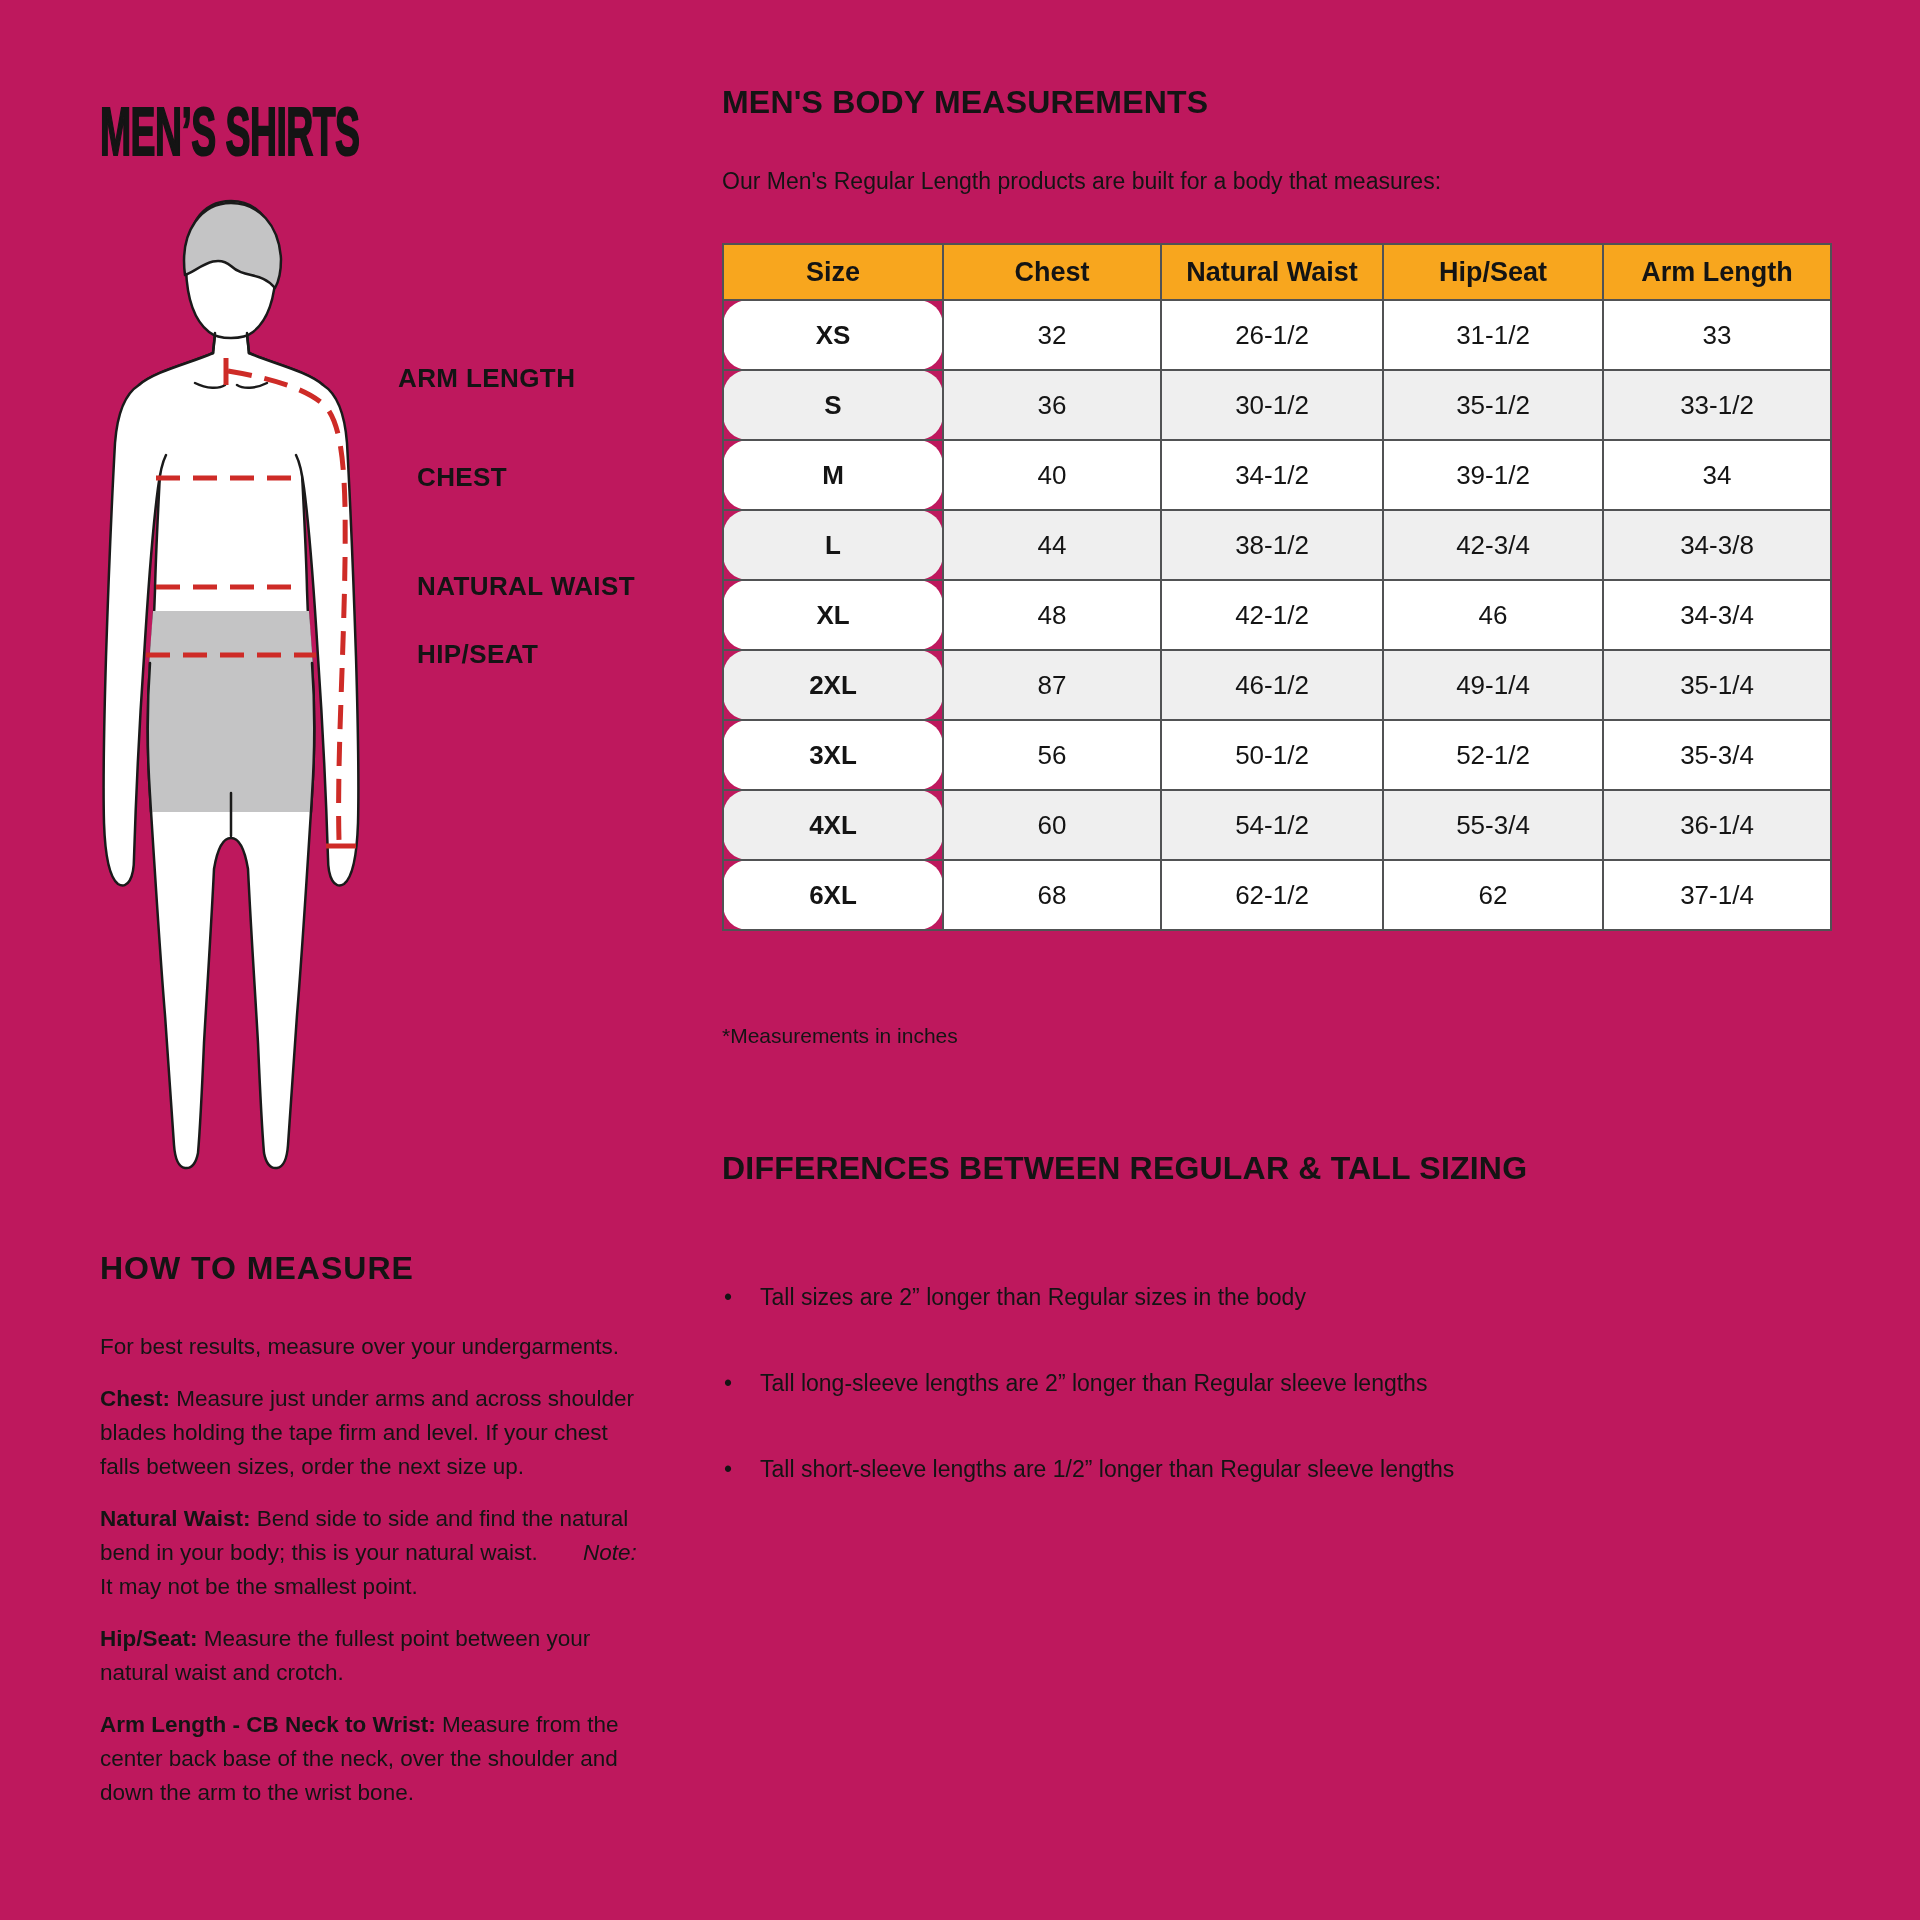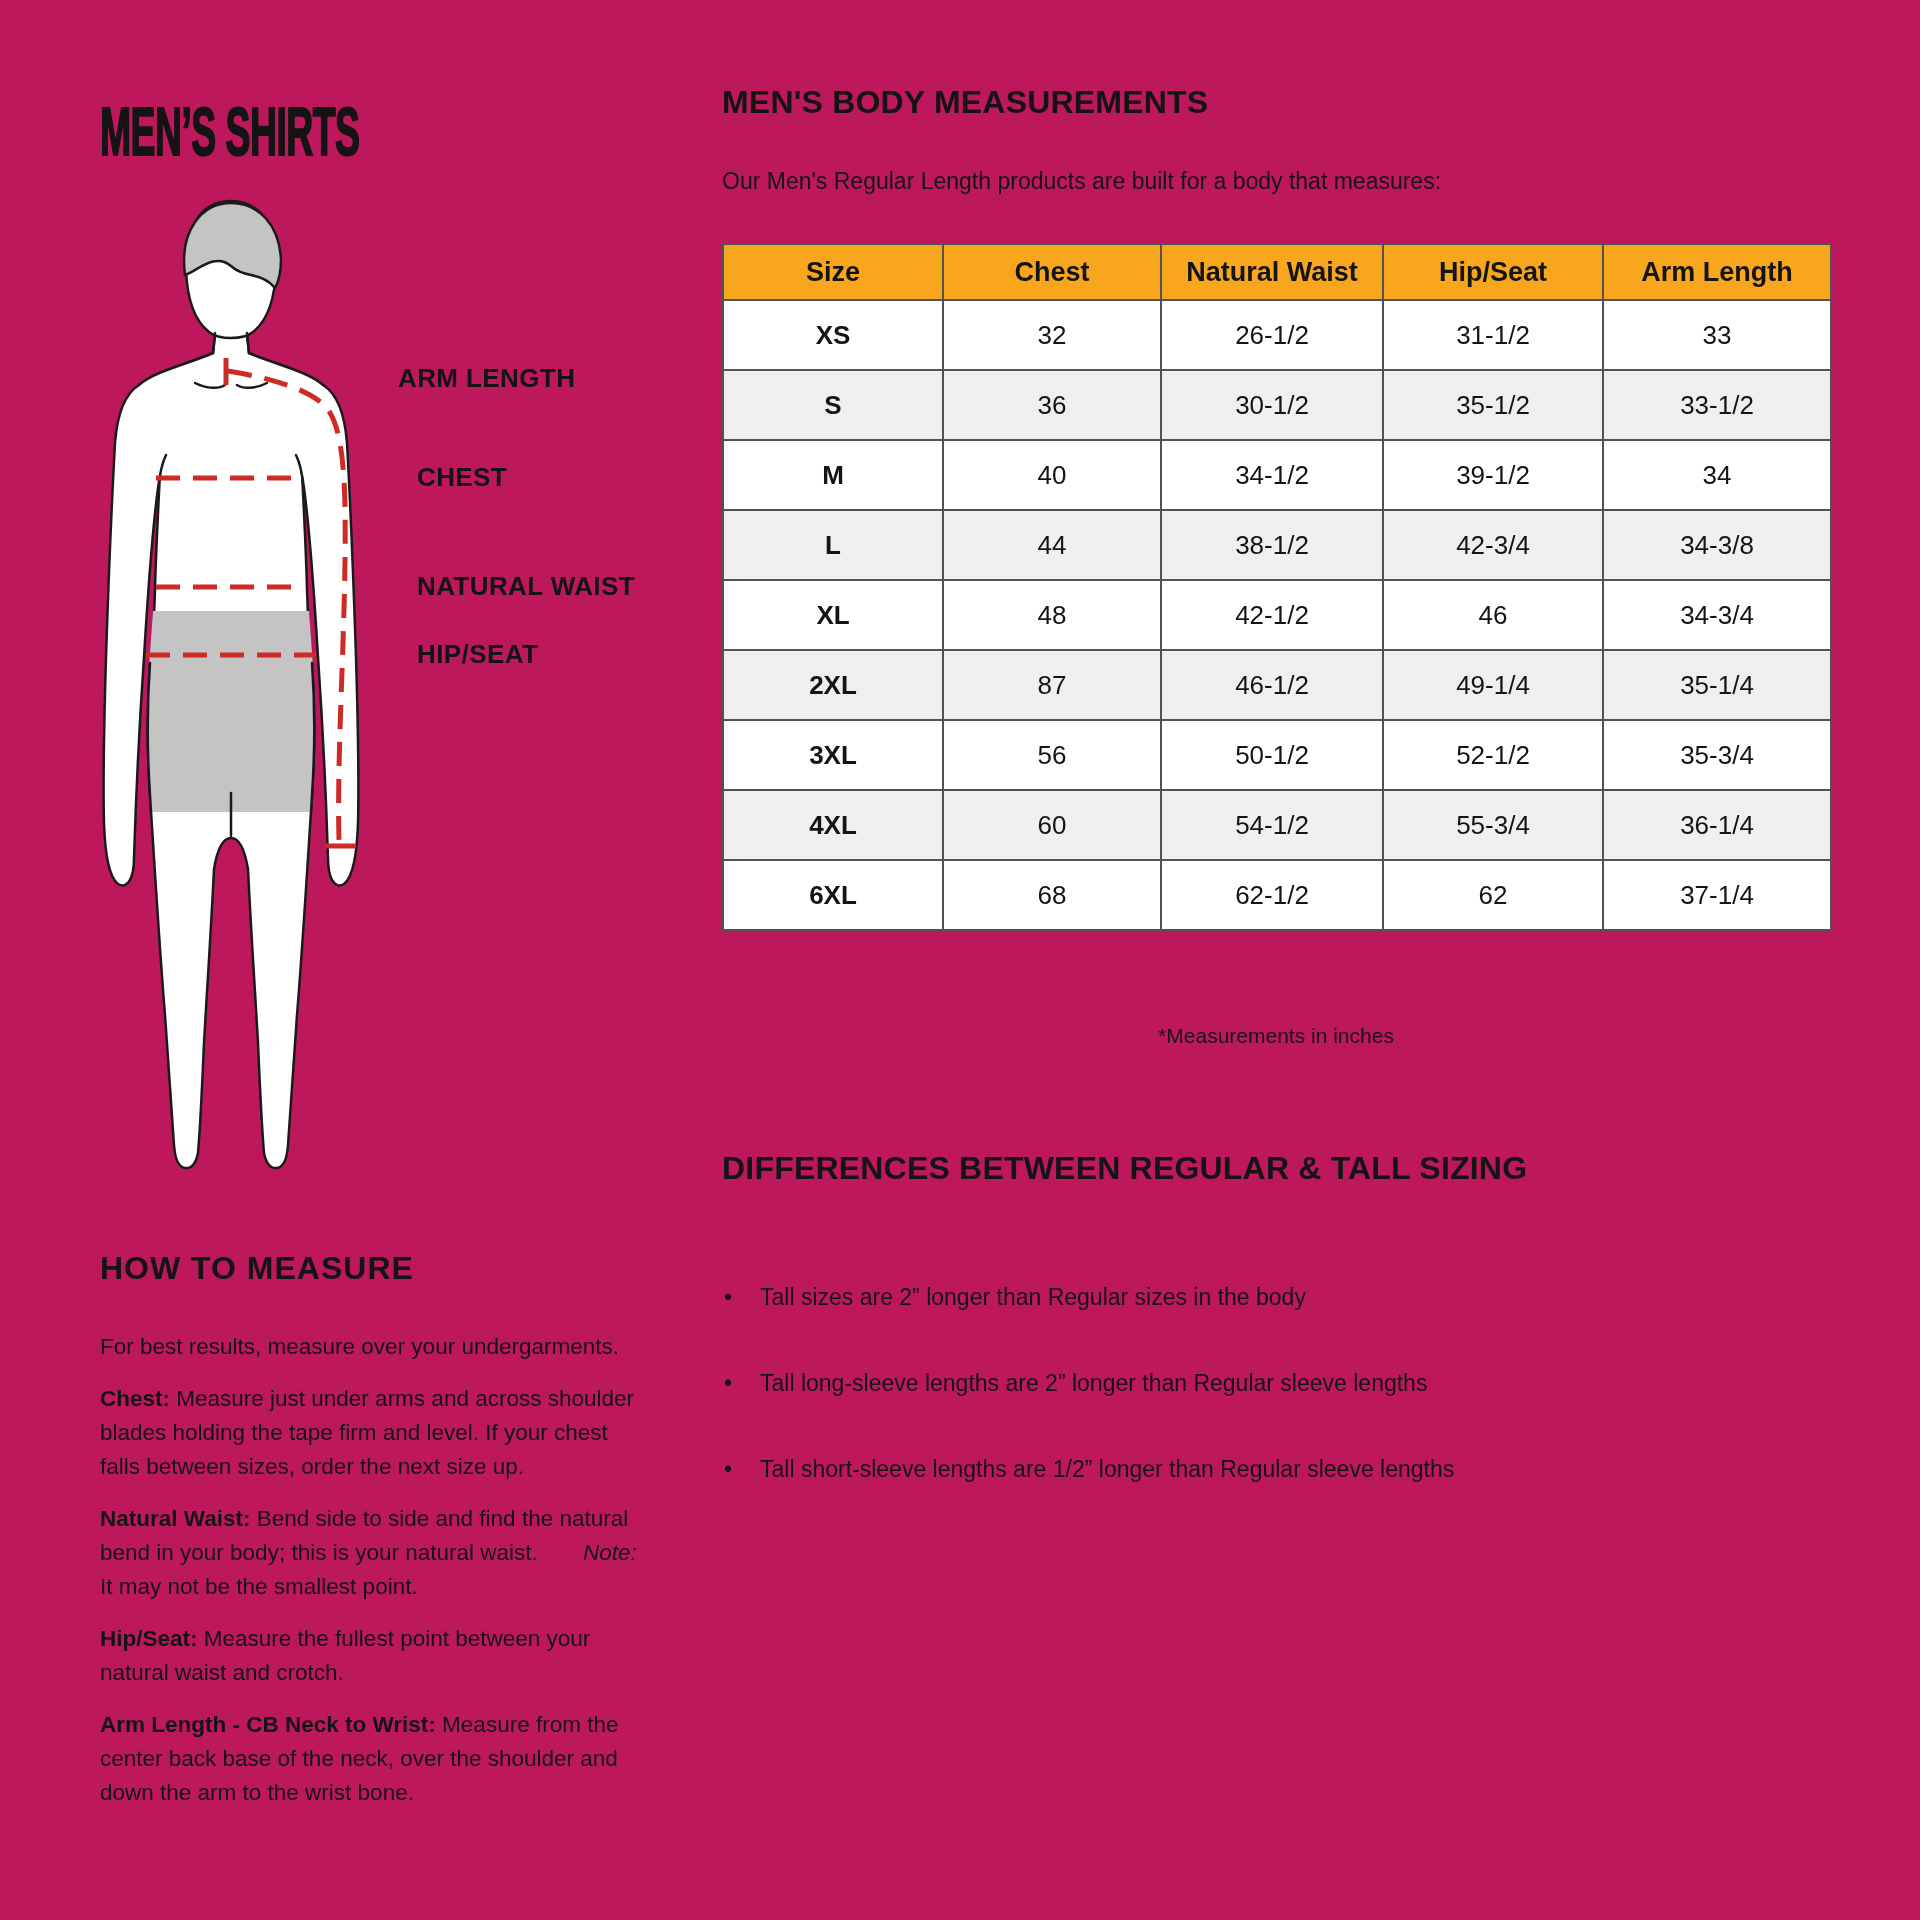--- a/index.html
+++ b/index.html
@@ -53,23 +53,23 @@
   table.size-table{border-collapse:collapse;width:1108px;table-layout:fixed;}
   .size-table th{
     background:var(--header-bg);height:56px;font-size:27px;font-weight:700;
     border:2px solid var(--grid);text-align:center;padding:0;
   }
   .size-table td{
     height:70px;font-size:26px;text-align:center;border:2px solid var(--grid);
     background:#fff;padding:0;
   }
   .size-table tbody tr:nth-child(even) td{background:var(--row-alt);}
-  .size-table td:first-child{font-weight:700;}
-
-  .footnote{position:absolute;left:722px;top:1024px;width:1108px;text-align:center;font-size:21px;}
+  .size-table td:first-child{font-weight:700;border-radius:25px;}
+
+  .footnote{position:absolute;left:722px;top:1024px;width:1108px;text-align:left;font-size:21px;}
 
   
   .bullet-list{position:absolute;left:724px;top:1282px;margin:0;padding:0;list-style:none;}
   .bullet-list li{display:flex;align-items:flex-start;margin-bottom:56px;font-size:23px;line-height:30px;}
   .bullet-list .dot{flex:none;width:36px;font-size:23px;}
 
   
   .howto-body{position:absolute;left:100px;top:1330px;width:548px;font-size:22.5px;line-height:34px;}
   .howto-body p{margin:0 0 18px 0;}
   .howto-body strong{font-weight:700;}

